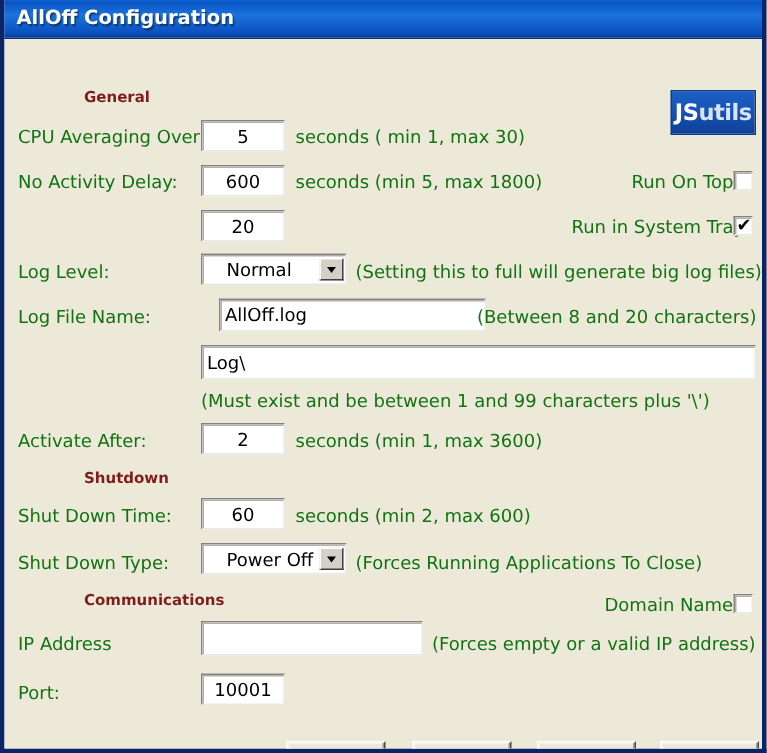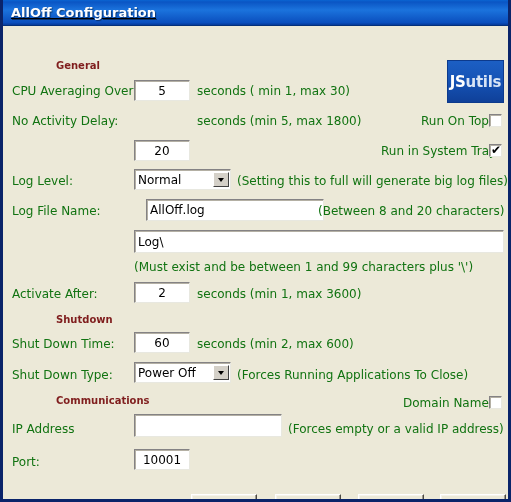--- a/index.html
+++ b/index.html
@@ -3,21 +3,21 @@
 <meta charset="utf-8">
 <style>
   html,body{margin:0;padding:0;}
   body{
     width:511px;height:502px;overflow:hidden;
     font-family:"DejaVu Sans","Liberation Sans",sans-serif;
     background:#ece9d8;
   }
   .window{
     position:relative;width:511px;height:502px;box-sizing:border-box;
-    border:3px solid #0a246a;border-top:none;background:#ece9d8;text-decoration:underline;
+    border:3px solid #0a246a;border-top:none;background:#ece9d8;
   }
   
   .titlebar{
     height:26px;box-sizing:border-box;
     background:linear-gradient(to bottom,#0a64d2 0%,#0a55c4 8%,#1b73dd 40%,#0b4fbe 90%,#063a9a 100%);
     display:flex;align-items:center;padding-left:8px;
     border-bottom:1px solid #04307a;
   }
   .titlebar .title{
     color:#ffffff;font-size:13px;font-weight:bold;
@@ -56,21 +56,21 @@
   .tbox.num span{text-align:center;}
   
   .combo{
     position:absolute;box-sizing:border-box;background:#ffffff;
     border:1px solid;
     border-color:#848284 #e8e8e0 #e8e8e0 #848284;
     box-shadow:inset 1px 1px 0 #b4b0a4;
     display:flex;align-items:center;
   }
   .combo .ctext{
-    flex:1;font-size:12px;color:#000;padding-left:3px;white-space:nowrap;
+    flex:1;font-size:12px;color:#000;padding-left:16px;white-space:nowrap;
     font-family:"DejaVu Sans","Liberation Sans",sans-serif;
   }
   .combo .cbtn{
     width:16px;height:15px;margin-right:1px;box-sizing:border-box;
     background:#d4d0c8;
     border:1px solid;border-color:#ffffff #404040 #404040 #ffffff;
     display:flex;align-items:center;justify-content:center;
   }
   .combo .cbtn .arrow{
     width:0;height:0;border-left:3px solid transparent;border-right:3px solid transparent;
@@ -112,34 +112,37 @@
 <body>
 
 <div class="window">
 
   <div class="titlebar">
     <span class="title">AllOff Configuration</span>
   </div>
 
   <div class="client">
 
-    <div class="logo" style="left:444px;top:34px;width:57px;height:43px;">
+    <div class="logo" style="left:444px;top:34px;width:57px;height:30px;">
       <span class="js">JS</span>
         <span class="ut">utils</span>
     </div>
 
     <div class="hdr" style="left:9px;top:34px;">General</div>
 
     <div class="lbl" style="left:9px;top:58px;">CPU Averaging Over:</div>
     <div class="tbox num" style="left:131px;top:54px;width:56px;height:21px;">
       <span>5</span>
     </div>
     <div class="note" style="left:194px;top:58px;">seconds ( min 1, max 30)</div>
 
     <div class="lbl" style="left:9px;top:88px;">No Activity Delay:</div>
+    <div class="tbox num" style="left:131px;top:84px;width:56px;height:21px;">
+      <span>600</span>
+    </div>
     <div class="note" style="left:194px;top:88px;">seconds (min 5, max 1800)</div>
 
     <div class="lbl" style="left:418px;top:88px;">Run On Top:</div>
     <div class="cbox" style="left:486px;top:88px;">
       <span class="tick"></span>
     </div>
 
     <div class="tbox num" style="left:131px;top:114px;width:56px;height:21px;">
       <span>20</span>
     </div>

